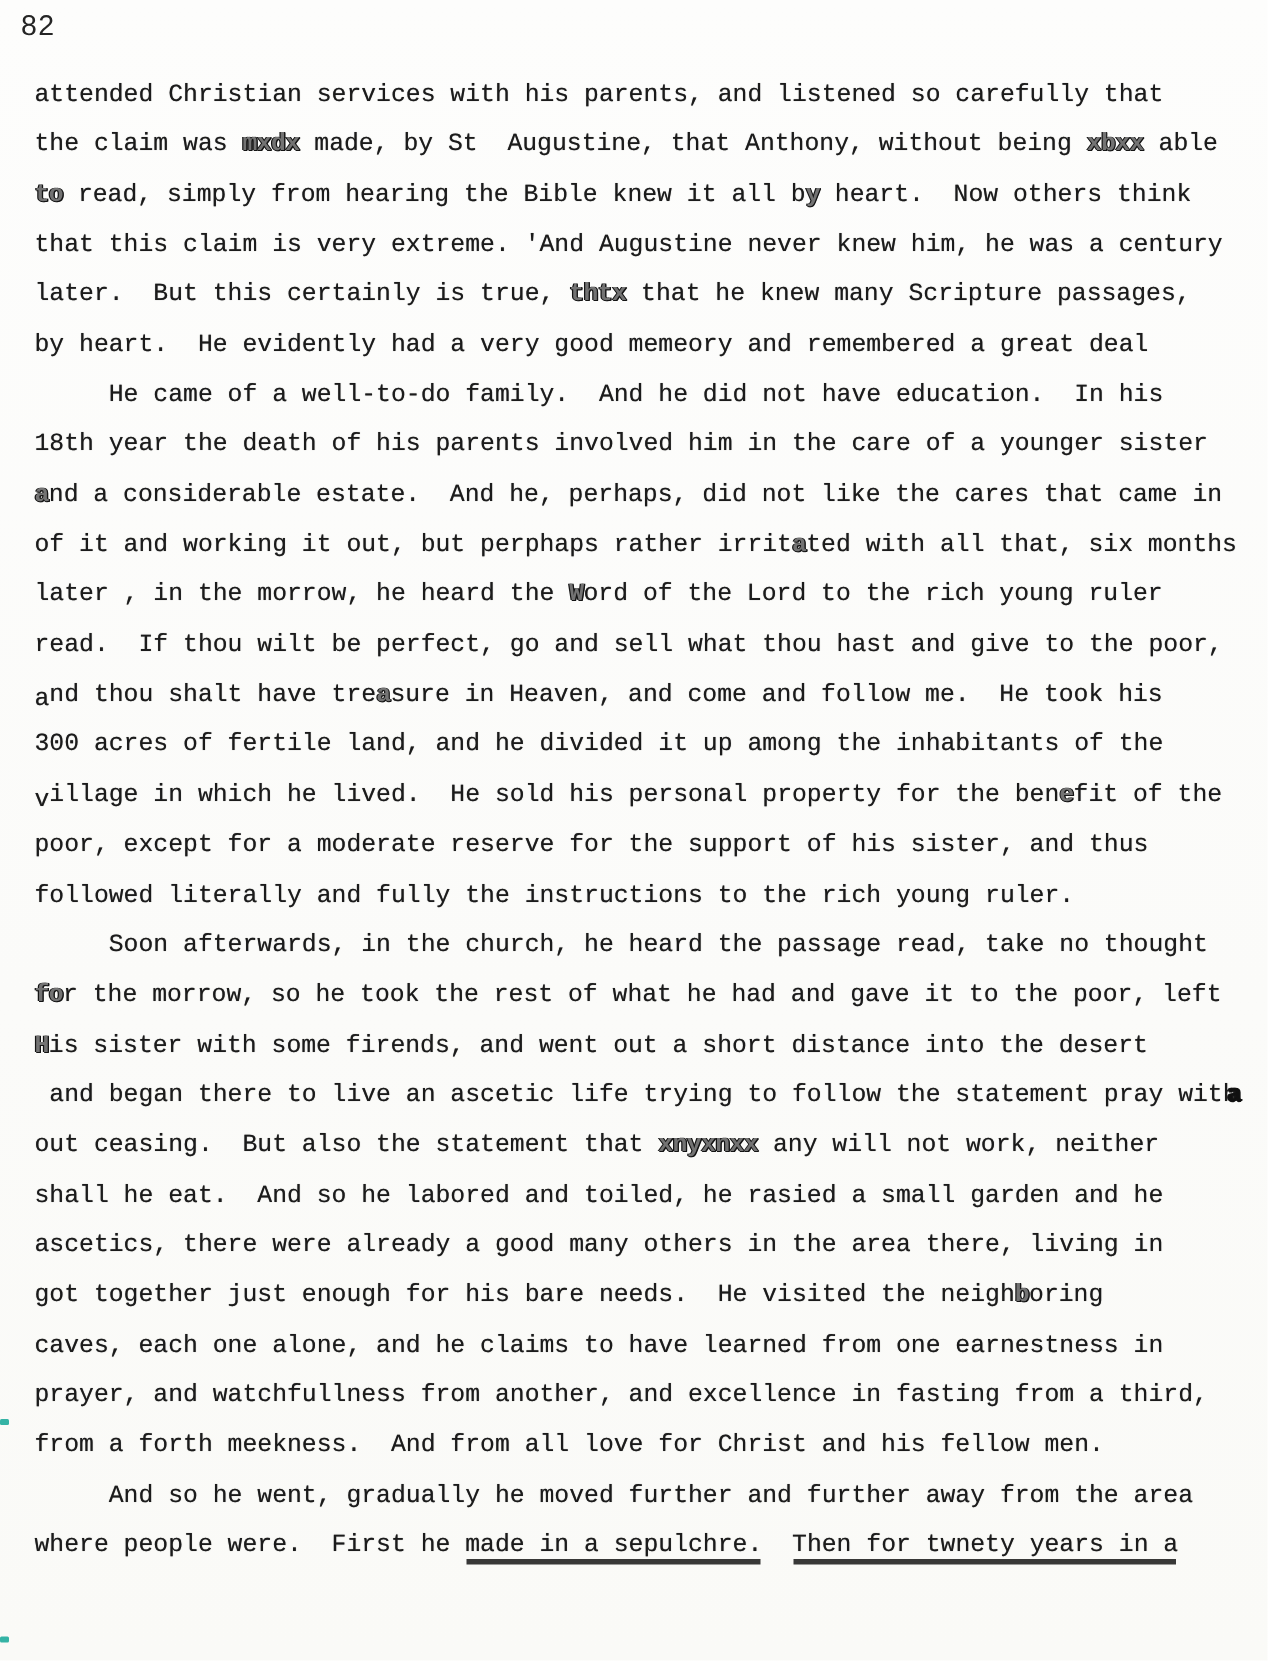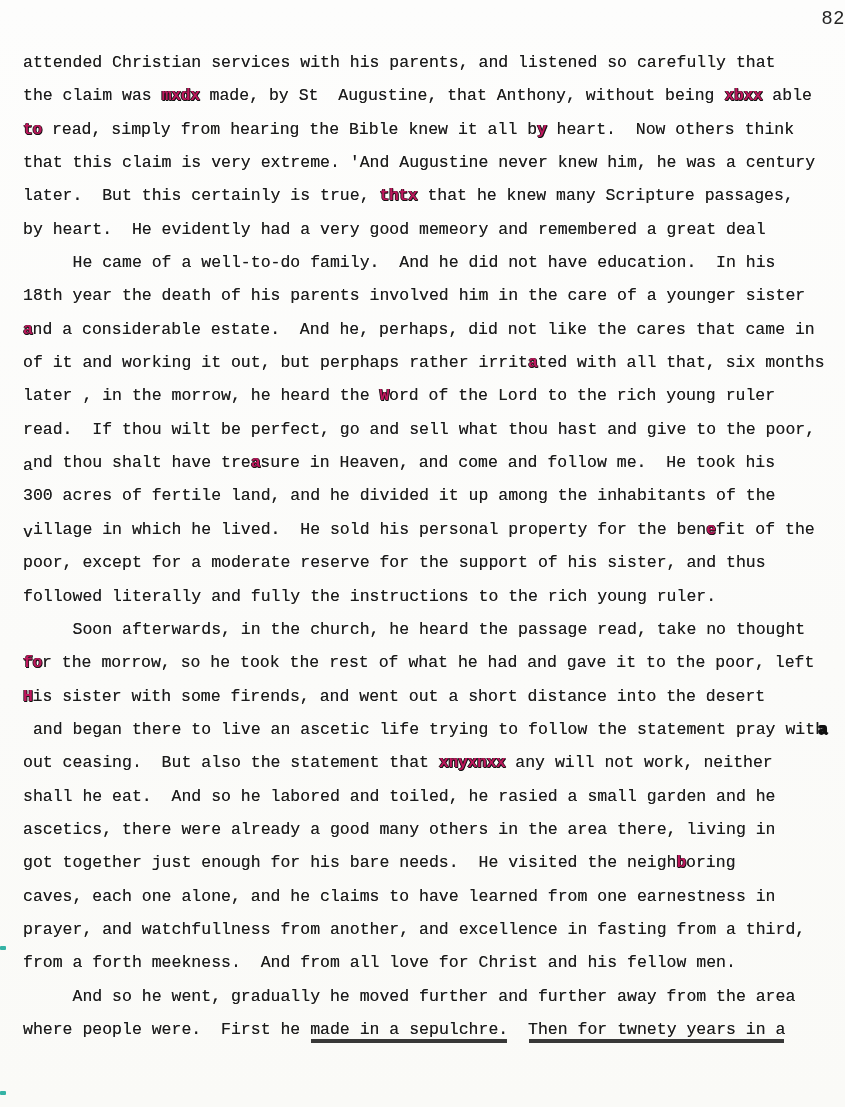--- a/index.html
+++ b/index.html
@@ -3,34 +3,34 @@
 <meta charset="utf-8">
 <style>
   html,body{margin:0;padding:0;}
   body{
     width:845px;height:1107px;overflow:hidden;position:relative;
     background:linear-gradient(180deg,#fdfdfc 0%,#fbfbf9 60%,#fafaf7 100%);
     font-family:"Liberation Mono","DejaVu Sans Mono",monospace;
   }
   .page{position:absolute;inset:0;}
   .page-number{
-    position:absolute;top:7px;left:0;width:845px;text-align:right;
+    position:absolute;top:7px;left:0;width:845px;text-align:left;
     padding-left:14px;box-sizing:border-box;
     font-family:"Liberation Sans","DejaVu Sans",sans-serif;
     font-size:19px;letter-spacing:1px;color:#252525;
   }
   .typed-text{
     position:absolute;top:46px;left:23px;width:812px;
     font-size:16.5px;line-height:33.35px;color:#1b1b1b;
     text-shadow:0 0 0.5px rgba(20,20,20,0.65);
   }
   .line{white-space:pre;height:33.35px;}
   
   .x{
-    font-weight:bold;color:#be185d;letter-spacing:-0.4px;
+    font-weight:bold;color:#737373;letter-spacing:-0.4px;
     text-shadow:0.8px 0 #141414,-0.8px 0 #141414,0 0.8px #141414,0.8px 0.8px #141414;
   }
   
   .xo{
     font-weight:bold;color:#101010;margin-left:-7px;
     text-shadow:0.8px 0 #141414,-0.8px 0 #141414,0 0.8px #141414;
   }
   
   .d{position:relative;top:3px;}
   

